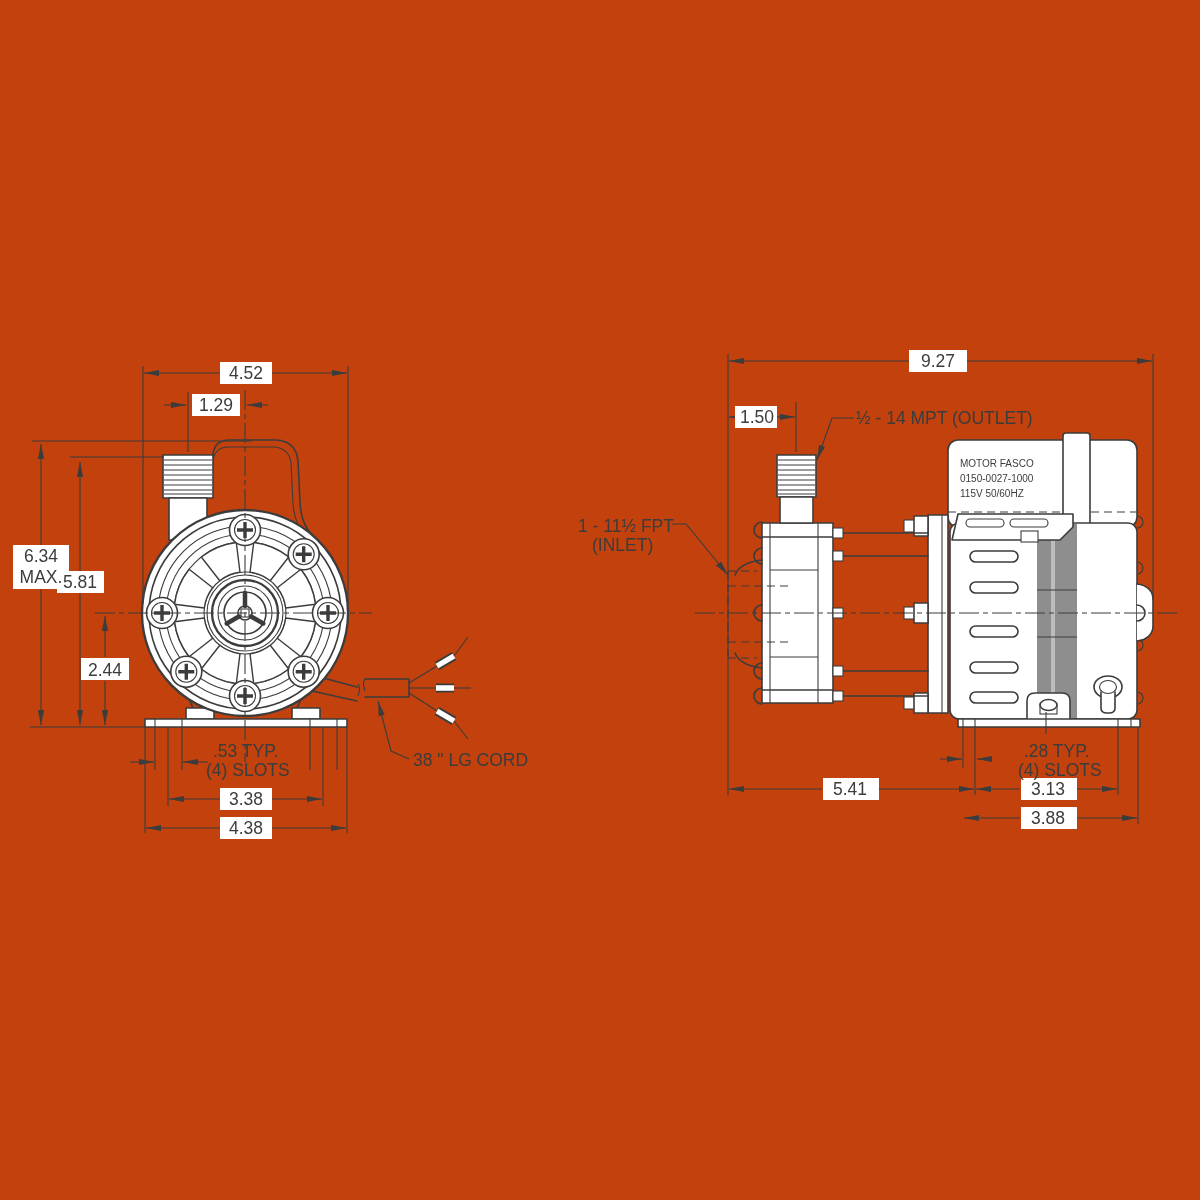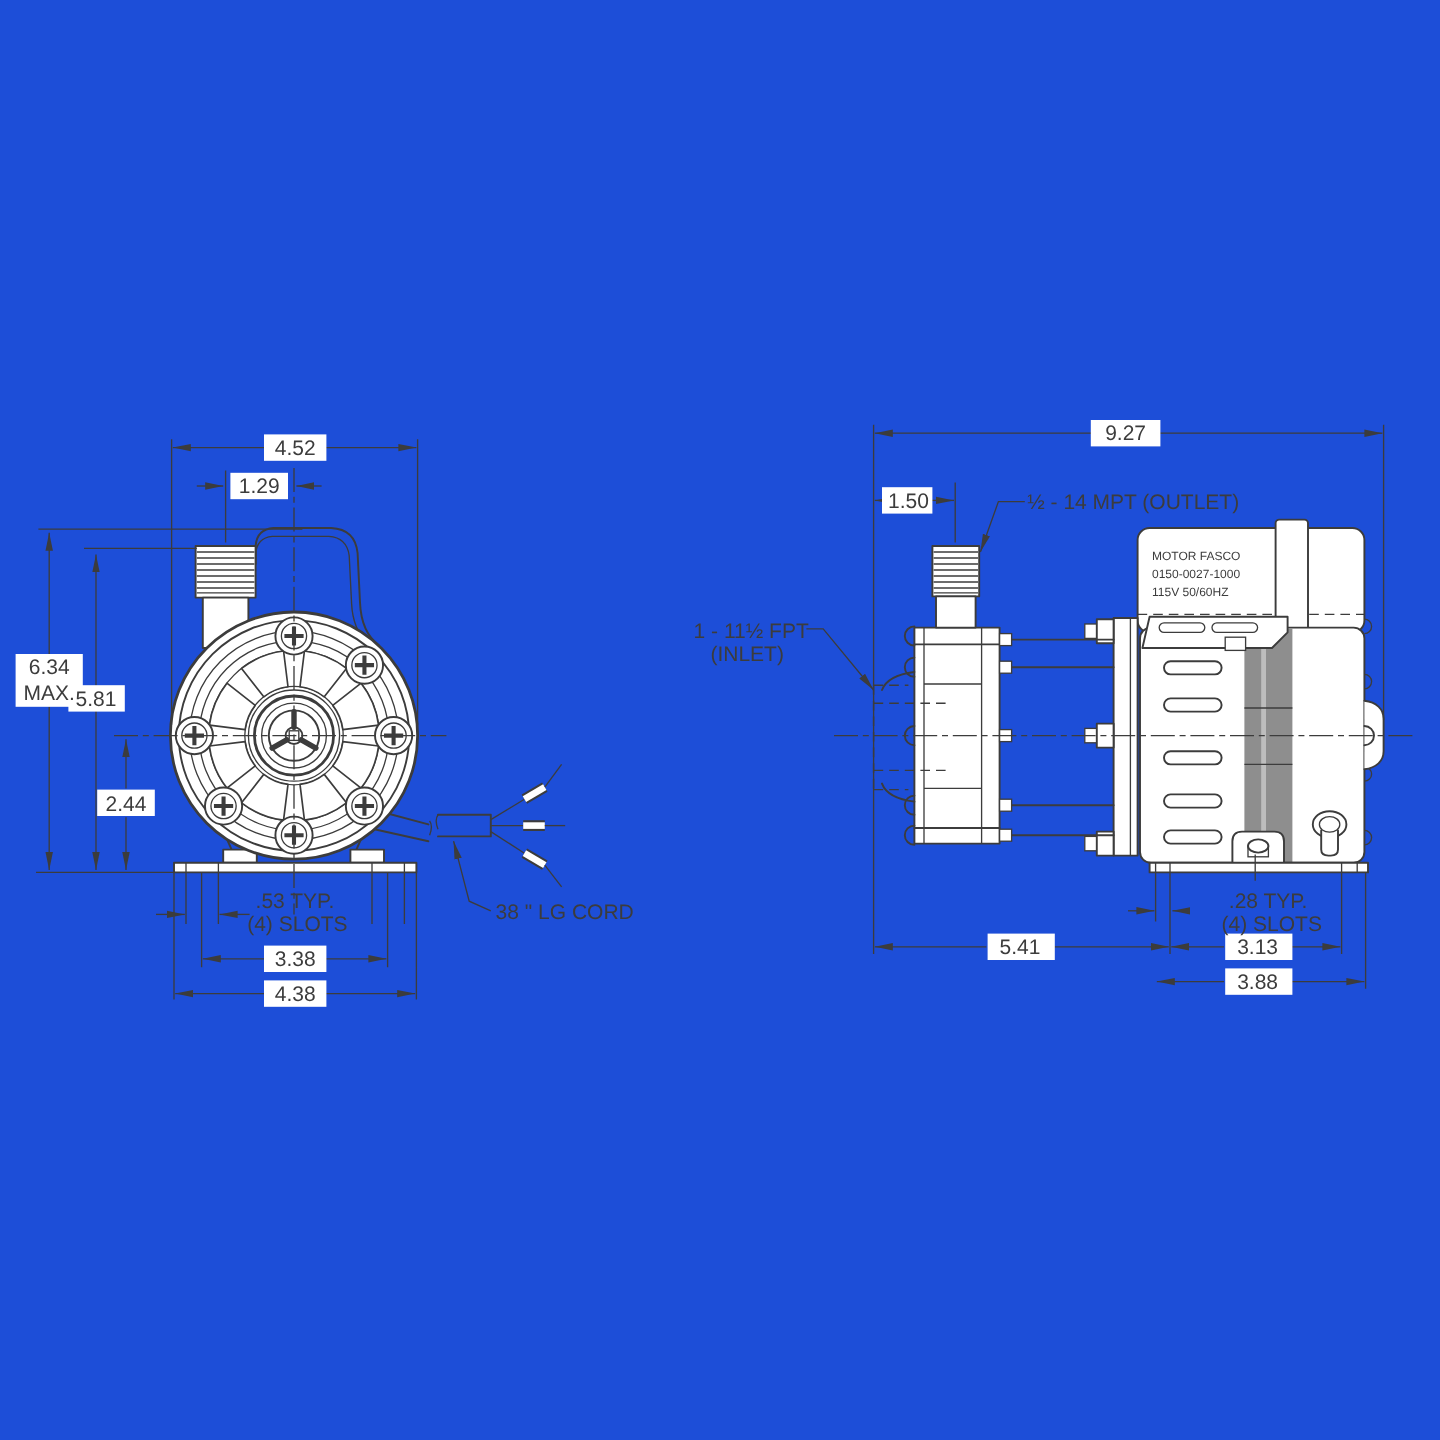--- a/index.html
+++ b/index.html
@@ -1,17 +1,17 @@
 <!DOCTYPE html>
 <html><head>
 <meta charset="utf-8">
 <title>Pump Dimensional Drawing</title>
 <style>
   html,body{margin:0;padding:0;background:#fff;}
-  .canvas{width:1200px;height:1200px;background:#1d4ed8;position:relative;font-family:"Liberation Sans",sans-serif;}
+  .canvas{width:1200px;height:1200px;background:#c2410c;position:relative;font-family:"Liberation Sans",sans-serif;}
   svg{position:absolute;left:0;top:0;}
   .ln{stroke:#3c3c3c;stroke-width:1.6;fill:none;stroke-linecap:round;stroke-linejoin:round;}
   .ln2{stroke:#3c3c3c;stroke-width:2.3;fill:none;}
   .thin{stroke:#3c3c3c;stroke-width:1.1;fill:none;}
   .dim{stroke:#3c3c3c;stroke-width:1.1;fill:none;}
   .cl{stroke:#3c3c3c;stroke-width:1.1;fill:none;stroke-dasharray:20 4 5 4;}
   .hid{stroke:#3c3c3c;stroke-width:1.2;fill:none;stroke-dasharray:8 5;}
   .wfill{fill:#ffffff;}
   .tbg{fill:#ffffff;}
   text{fill:#3c3c3c;font-size:17.5px;font-family:"Liberation Sans",sans-serif;}

